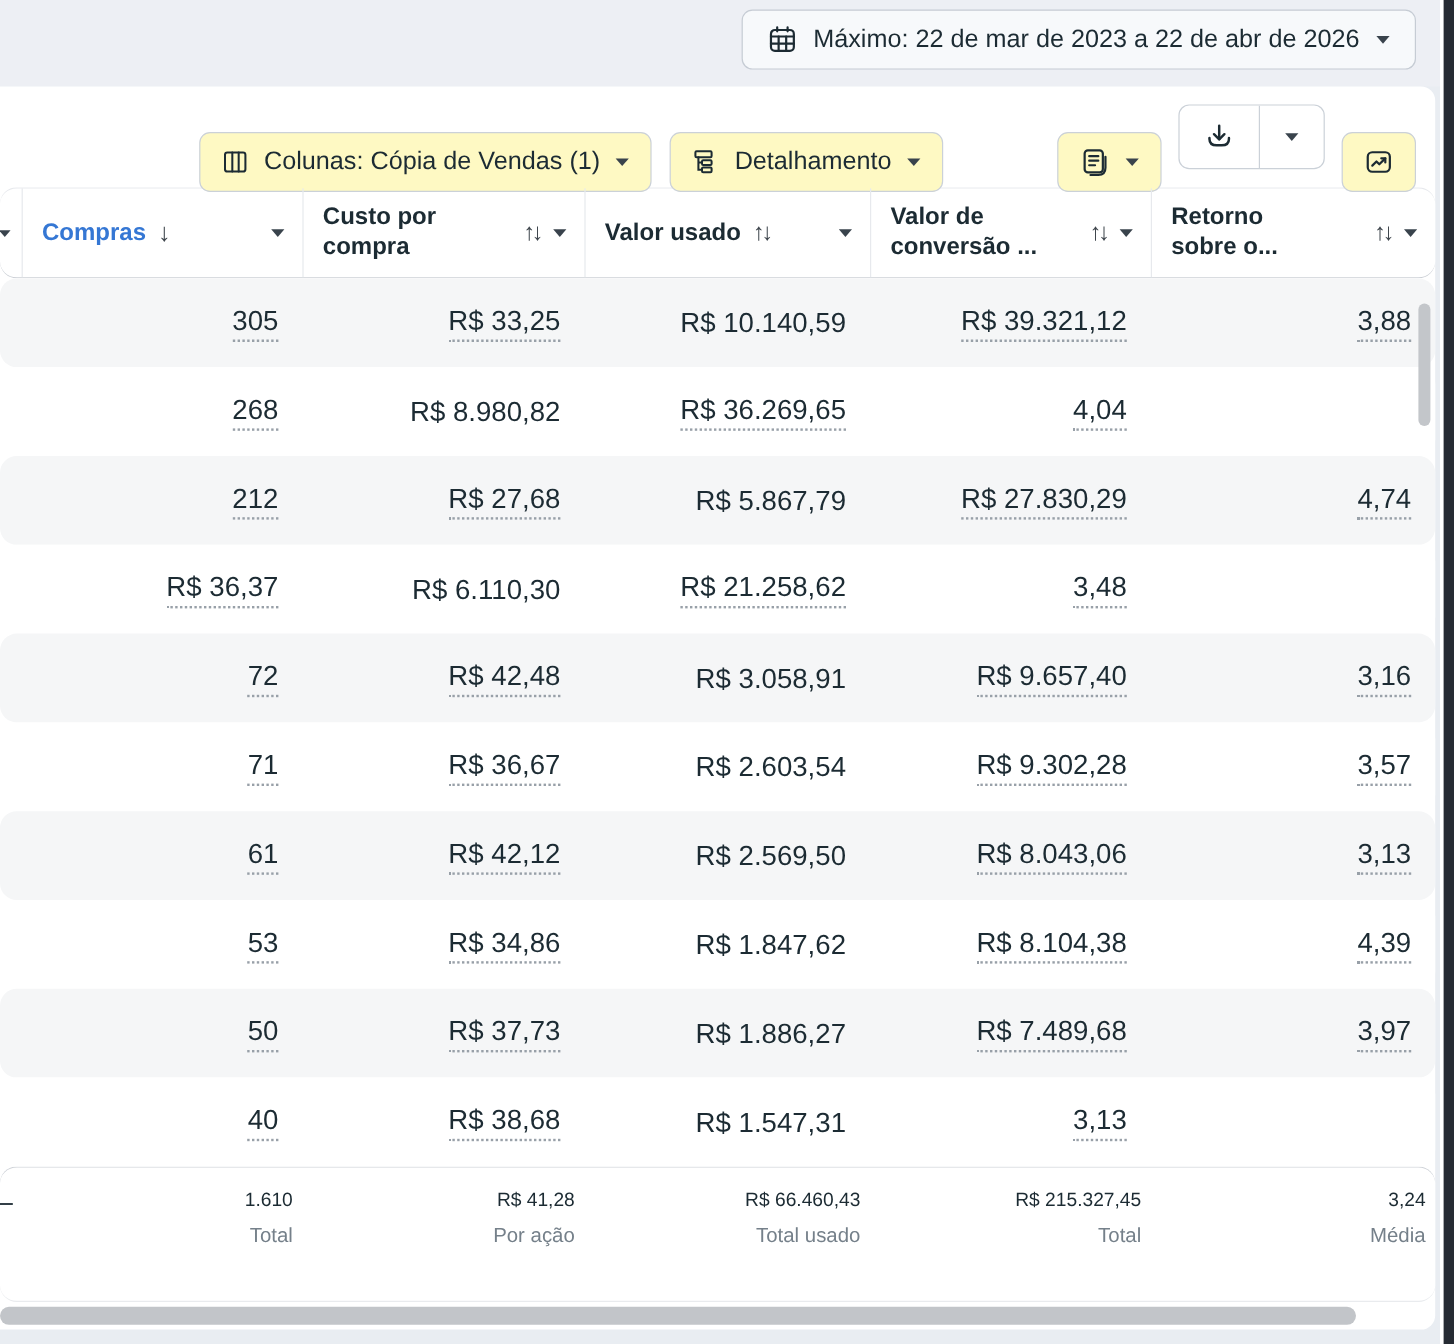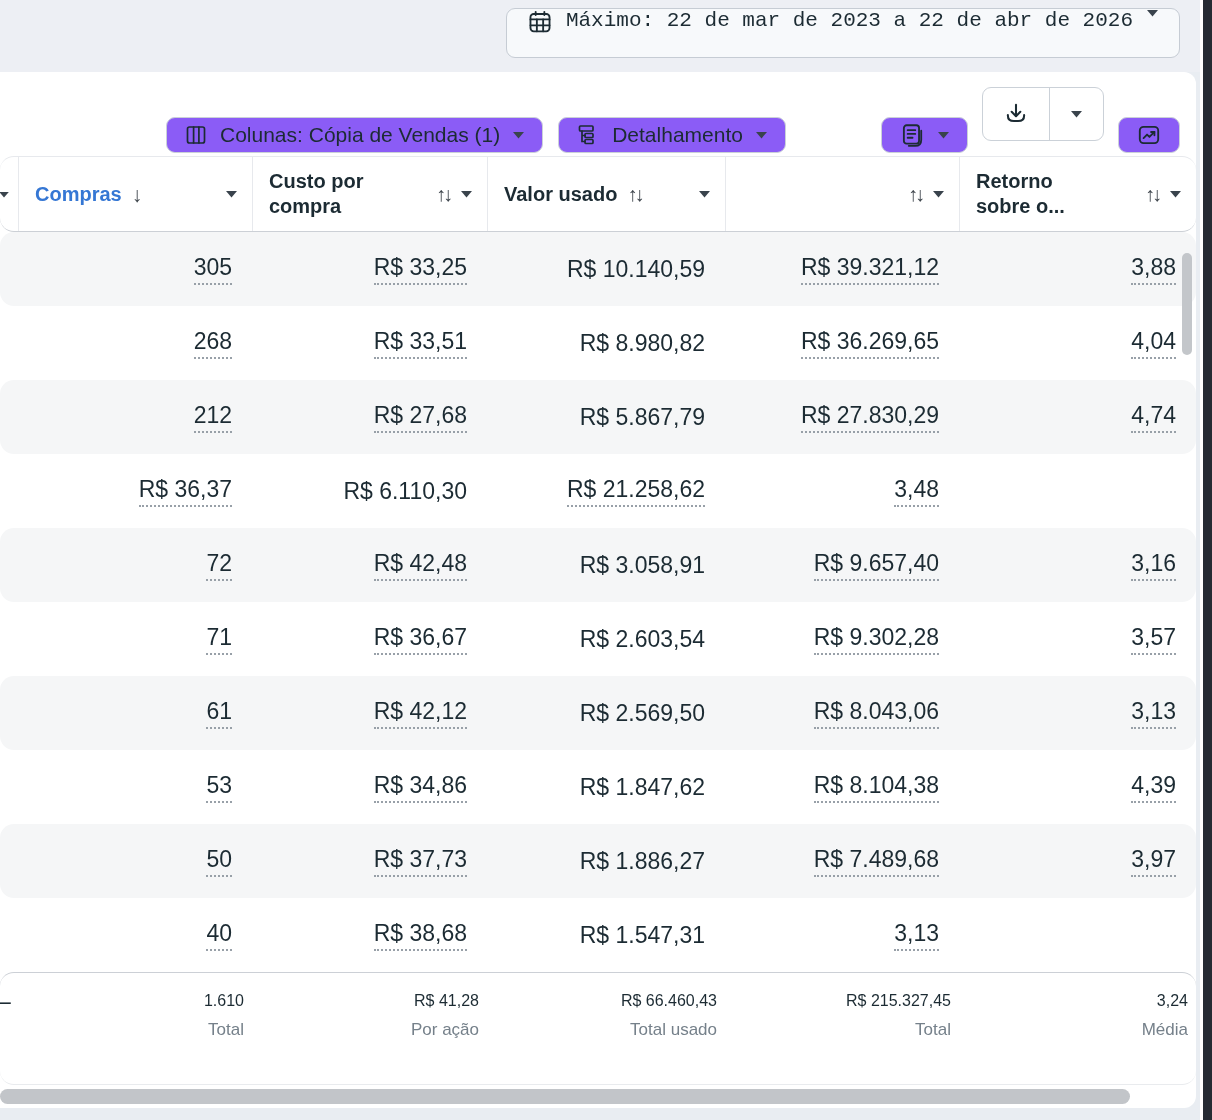--- a/index.html
+++ b/index.html
@@ -15,42 +15,42 @@
   
   .top-strip{
     position:absolute;top:0;left:0;width:1200px;height:72px;
     background:#edeff4;
     display:flex;justify-content:flex-end;align-items:flex-start;
     padding:0;box-sizing:border-box;
   }
   .date-btn{
     margin-top:8px;margin-right:20px;
     height:50px;box-sizing:border-box;
-    display:inline-flex;align-items:flex-start;gap:13px;
+    display:inline-flex;align-items:center;gap:13px;
     background:#f7f9fb;border:1px solid #c6ccd4;border-radius:9px;
     padding:0 20px;
-    font-family:Liberation Mono, monospace;font-size:21px;font-weight:500;color:#1c2b33;
+    font-family:Liberation Sans, sans-serif;font-size:21px;font-weight:500;color:#1c2b33;
     cursor:pointer;
   }
 
   
   .card{
     position:absolute;top:72px;left:0;width:1196px;height:1036px;
     background:#ffffff;border-radius:0 12px 12px 0;
   }
 
   
   .toolbar{
     height:84px;display:flex;align-items:center;
     padding-left:166px;padding-right:16px;gap:15px;box-sizing:border-box;
   }
   .tb-btn{
-    height:36px;box-sizing:border-box;
+    height:50px;box-sizing:border-box;
     display:inline-flex;align-items:center;gap:12px;
-    background:#8b5cf6;border:1px solid #cbd1d8;border-radius:9px;
+    background:#fef9c3;border:1px solid #cbd1d8;border-radius:9px;
     padding:0 17px;
     font-family:inherit;font-size:21px;font-weight:500;color:#1c2b33;
     cursor:pointer;white-space:nowrap;margin-top:42px;
   }
   .tb-right{margin-left:auto;display:flex;align-items:center;gap:14px;}
   .split{
     height:54px;box-sizing:border-box;display:inline-flex;align-items:stretch;
     border:1px solid #cbd1d8;border-radius:9px;background:#fff;overflow:hidden;
   }
   .split>button{
@@ -241,20 +241,21 @@
       </div>
       <div class="hcell">
         <span class="hlabel">Valor usado</span>
         <span class="sortarrows">↑↓</span>
         <span class="sp"></span>
         <svg class="caret" width="13" height="8" viewBox="0 0 13 8">
             <path d="M1 1h11L6.5 7.4z" fill="#39434c"></path>
           </svg>
       </div>
       <div class="hcell">
+        <span class="hlabel w120">Valor de conversão ...</span>
         <span class="sp"></span>
         <span class="sortarrows">↑↓</span>
         <svg class="caret" width="13" height="8" viewBox="0 0 13 8">
             <path d="M1 1h11L6.5 7.4z" fill="#39434c"></path>
           </svg>
       </div>
       <div class="hcell">
         <span class="hlabel w110">Retorno sobre o...</span>
         <span class="sp"></span>
         <span class="sortarrows">↑↓</span>
@@ -280,23 +281,20 @@
             <span class="val dot">R$ 39.321,12</span>
           </div>
           <div class="tcell">
             <span class="val dot">3,88</span>
           </div>
         </div>
         <div class="trow grid">
           <div class="tcell stub"></div>
           <div class="tcell">
             <span class="val dot">268</span>
-          </div>
-          <div class="tcell">
-            <span class="val dot">R$ 33,51</span>
           </div>
           <div class="tcell">
             <span class="val">R$ 8.980,82</span>
           </div>
           <div class="tcell">
             <span class="val dot">R$ 36.269,65</span>
           </div>
           <div class="tcell">
             <span class="val dot">4,04</span>
           </div>

